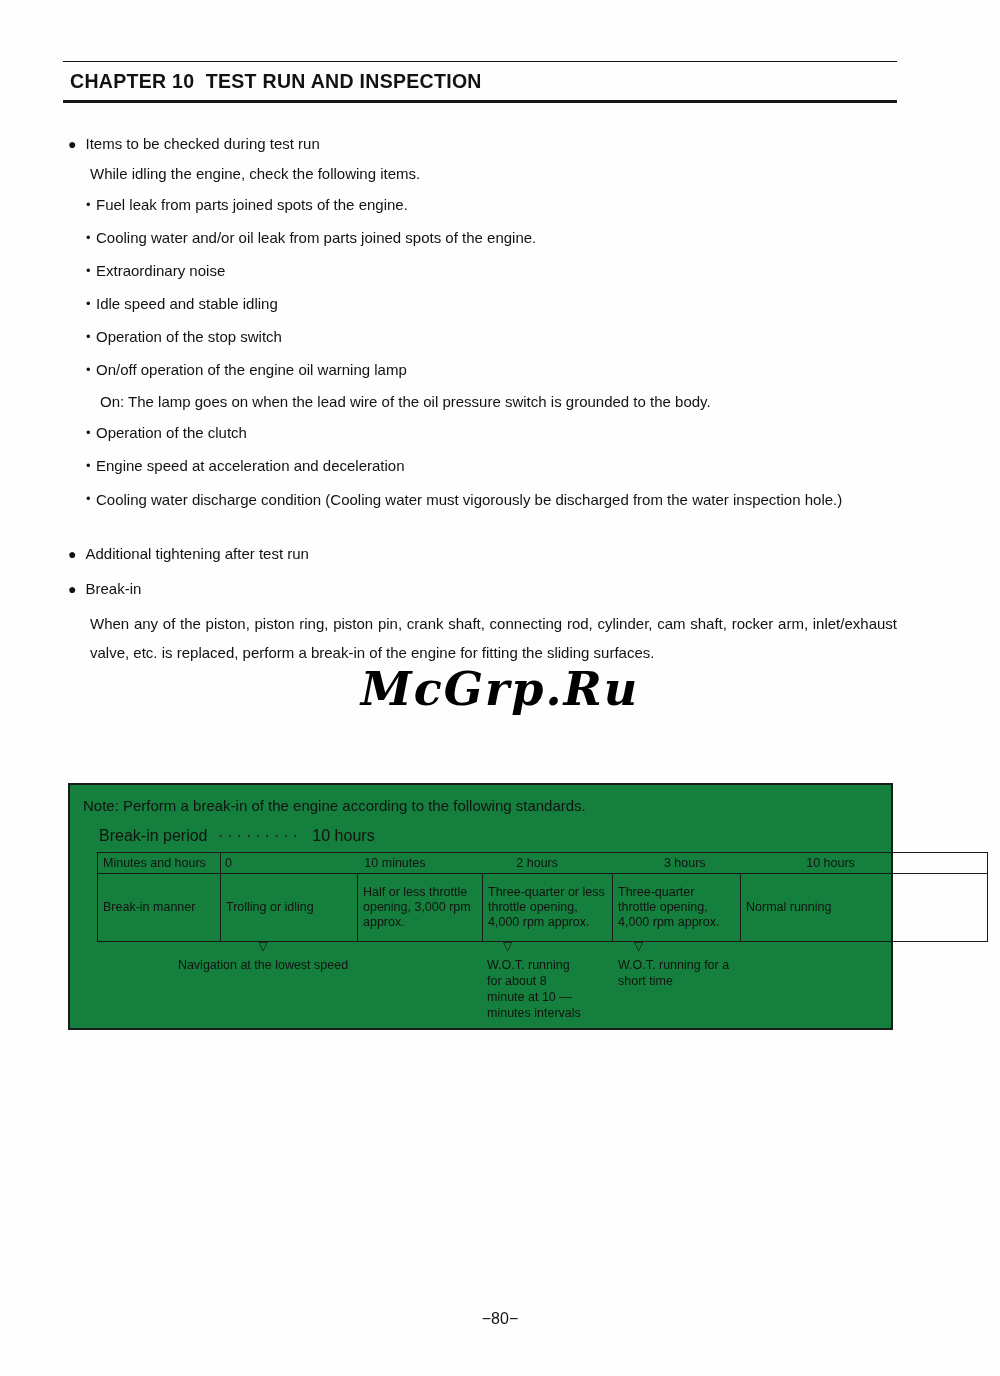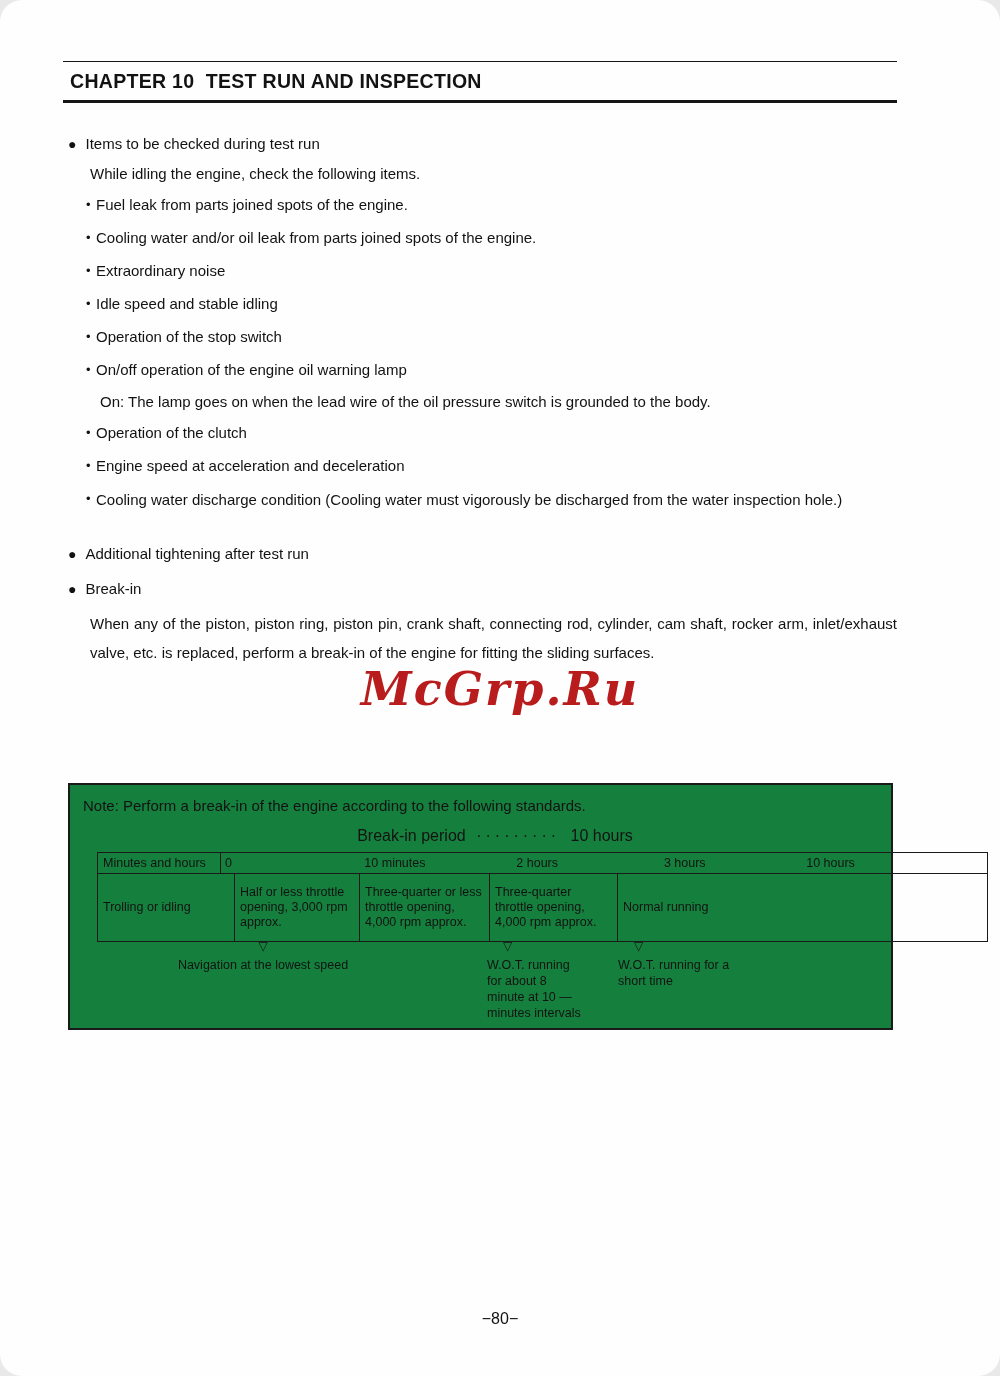--- a/index.html
+++ b/index.html
@@ -1,20 +1,20 @@
 <!DOCTYPE html>
 <html><head>
 <meta charset="utf-8">
 <style>
   * { margin:0; padding:0; box-sizing:border-box; }
   html,body { background:#e9e9e9; }
   .page {
     position:relative; width:1000px; height:1376px; margin:0 auto;
     background:#fefefe; color:#121212;
-    font-family:"Liberation Sans", sans-serif; overflow:hidden;border-radius:22px;
+    font-family:"Liberation Sans", sans-serif; overflow:hidden;
   }
   .content { position:absolute; left:63px; top:0; width:834px; }
 
   .rule { width:100%; }
   .rule-thin  { margin-top:61px; border-top:1.5px solid #151515; }
   .rule-thick { border-top:3px solid #151515; }
 
   .chapter-title {
     font-size:19.5px; font-weight:bold; letter-spacing:0.3px;
     padding:8px 0 7px 7px; white-space:pre;
@@ -33,29 +33,29 @@
   .b-text { flex:1; }
   .b-just { text-align:justify; line-height:29px; margin-top:-4px; }
 
   .lamp-note { margin:13px 0 0 37px; font-size:15px; }
 
   .body-par { margin:12px 0 0 27px; font-size:15px; line-height:29px; text-align:justify; }
 
   .watermark {
     position:absolute; left:50%; top:662px; transform:translateX(-50%);
     font-family:"DejaVu Serif", serif; font-style:italic; font-weight:bold;
-    font-size:46px; color:#b91c1c; letter-spacing:2px; z-index:5; white-space:nowrap;
+    font-size:46px; color:#000000; letter-spacing:2px; z-index:5; white-space:nowrap;
   }
 
   .note-box {
     position:absolute; left:68px; top:783px; width:825px; height:247px;
     border:2px solid #1a1a1a; background:#15803d;
   }
   .note-line { margin:12px 0 0 13px; font-size:15px; }
-  .period-line { margin:13px 0 7px 29px; font-size:16px;text-align:center; }
+  .period-line { margin:13px 0 7px 29px; font-size:16px; }
   .period-line .dots { letter-spacing:4px; margin:0 6px; }
 
   .bi-table { position:relative; margin-left:27px; width:891px; border:1.5px solid #1a1a1a; font-size:12.5px; }
   .row1 { position:relative; height:21px; border-bottom:1.5px solid #1a1a1a; }
   .r1-label {
     display:inline-block; width:123px; height:100%; padding:3px 0 0 5px;
     border-right:1px solid #1a1a1a;
   }
   .tmark { position:absolute; top:3px; white-space:nowrap; }
   .t0 { left:127px; }
@@ -164,20 +164,21 @@
     <div class="bi-table">
       <div class="row1">
         <span class="r1-label">Minutes and hours</span>
         <span class="tmark t0">0</span>
         <span class="tmark t1">10 minutes</span>
         <span class="tmark t2">2 hours</span>
         <span class="tmark t3">3 hours</span>
         <span class="tmark t4">10 hours</span>
       </div>
       <div class="row2">
+        <div class="cell c1">Break-in manner</div>
         <div class="cell c2">Trolling or idling</div>
         <div class="cell c3">Half or less throttle opening, 3,000 rpm approx.</div>
         <div class="cell c4">Three-quarter or less throttle opening, 4,000 rpm approx.</div>
         <div class="cell c5">Three-quarter throttle opening, 4,000 rpm approx.</div>
         <div class="cell c6">Normal running</div>
       </div>
     </div>
 
     <div class="ann ann1">
       <div class="tri">▽</div>

